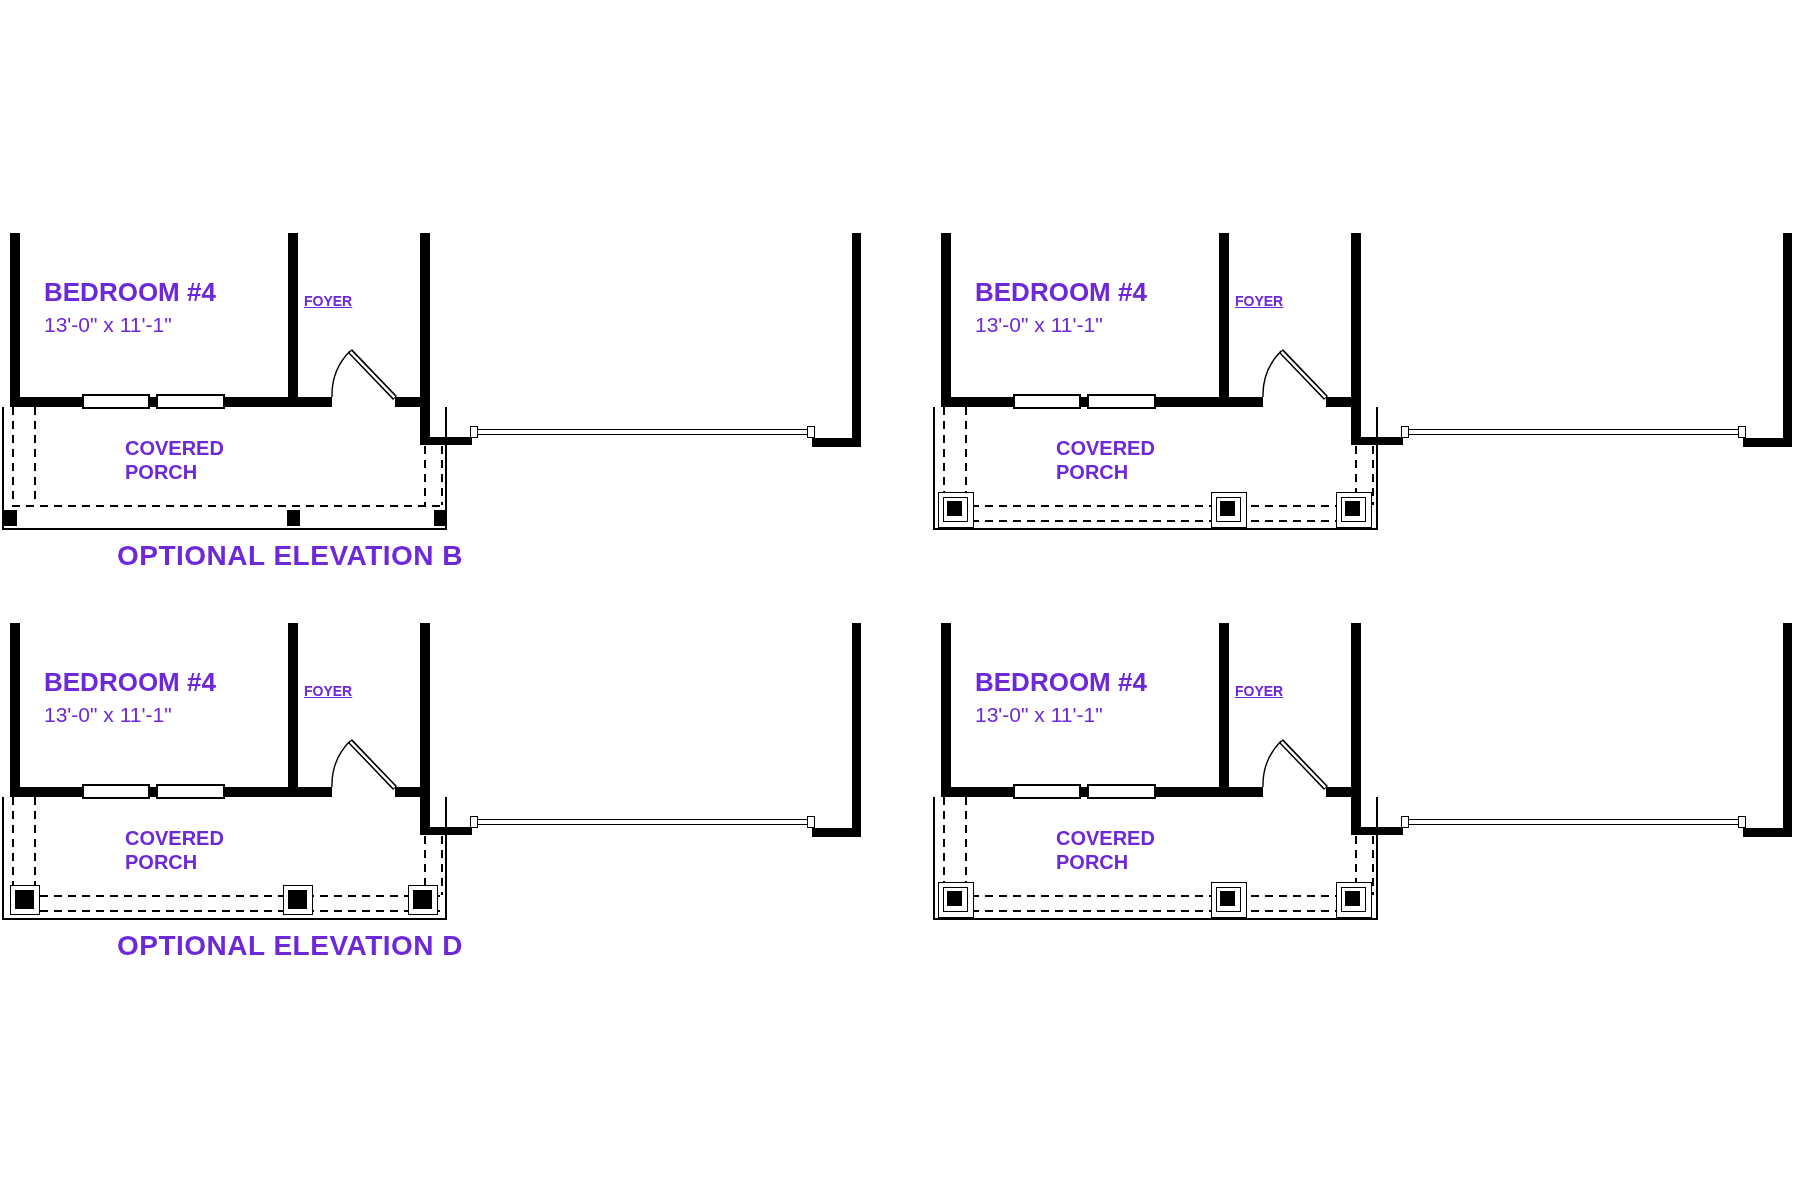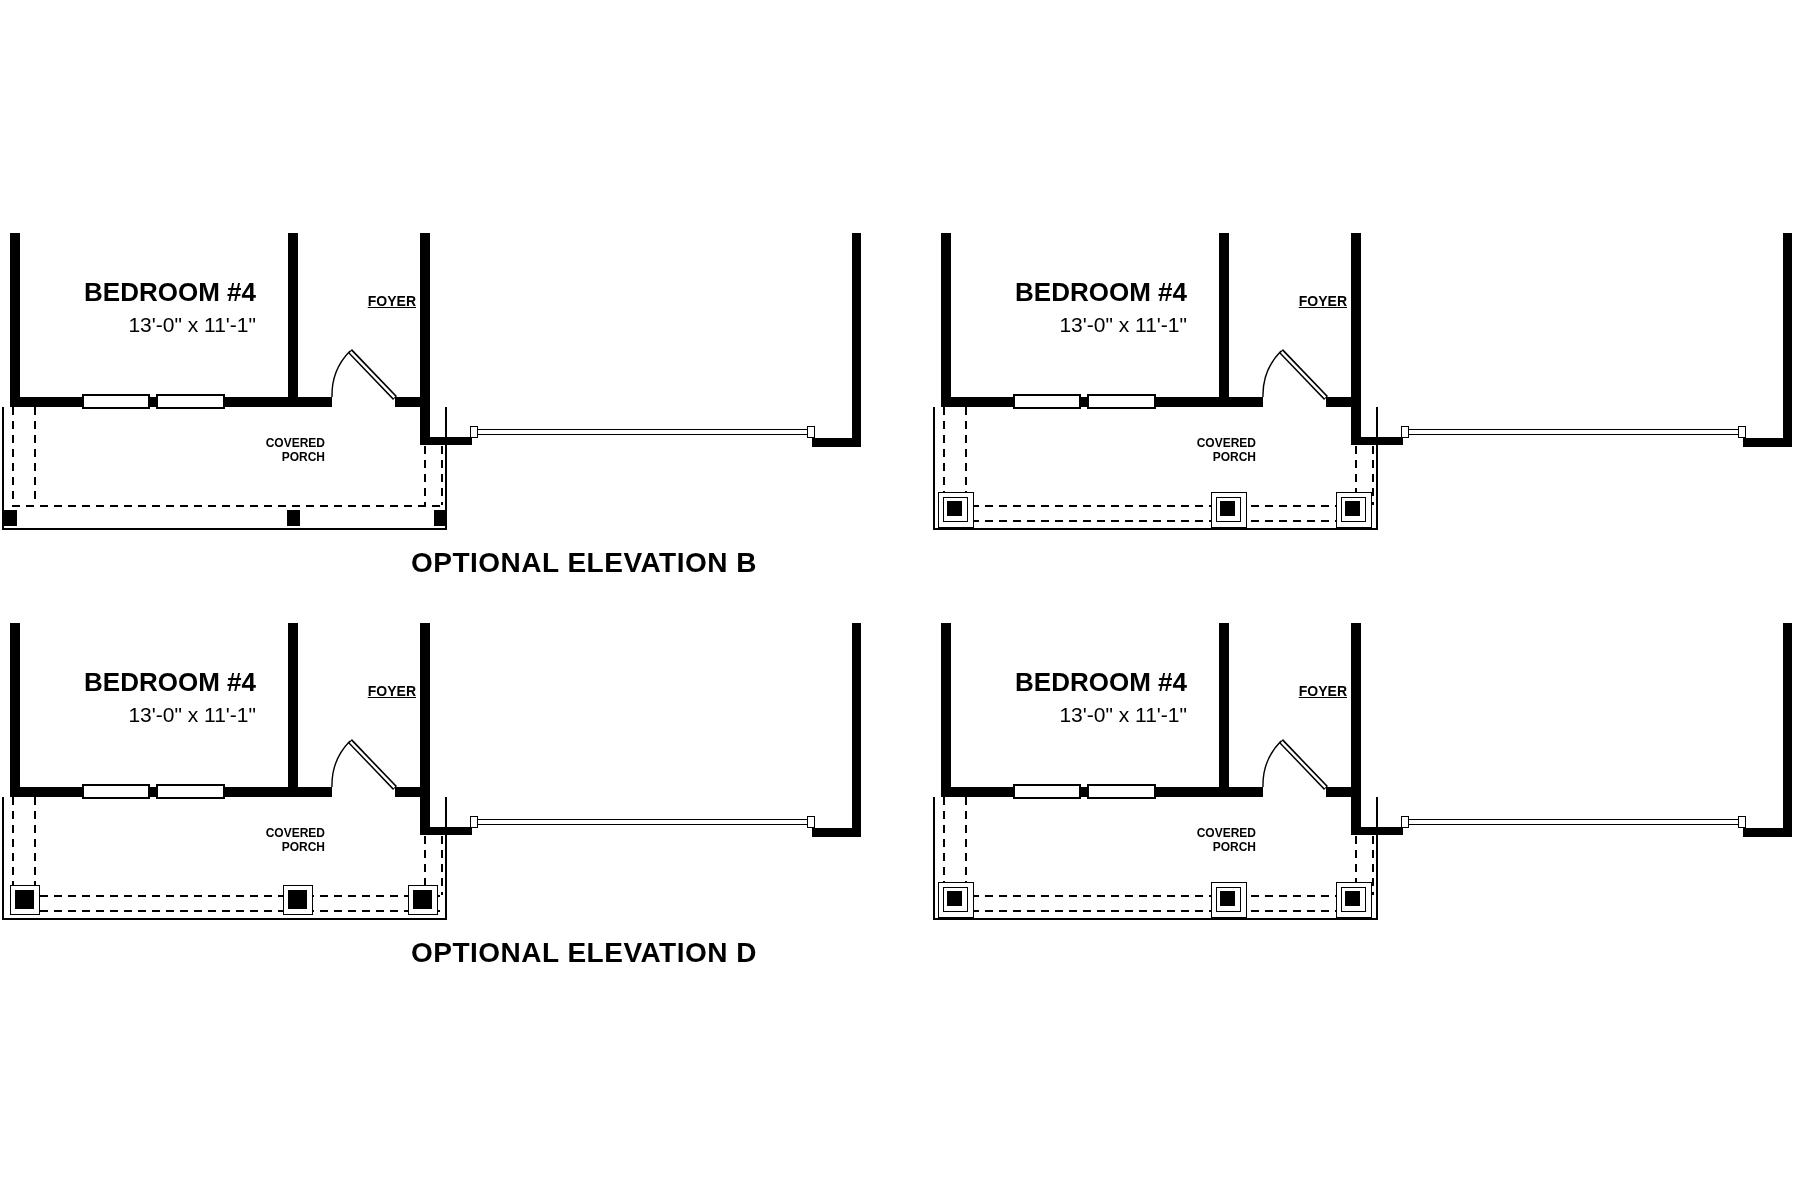--- a/index.html
+++ b/index.html
@@ -53,26 +53,26 @@
   .pt-1{left:3px;} .pt-2{left:276px;} .pt-3{left:401px;}
   .post-triple .mid{position:absolute;left:3.5px;top:3.5px;width:25px;height:25px;
       box-sizing:border-box;border:1.5px solid #000;background:#fff;}
   .post-triple .core{position:absolute;left:3.5px;top:3.5px;width:15px;height:15px;background:#000;}
   .post-double{position:absolute;top:262px;width:30px;height:30px;box-sizing:border-box;
       border:1.5px solid #000;background:#fff;}
   .pd-1{left:6px;} .pd-2{left:279px;} .pd-3{left:404px;}
   .post-double .core{position:absolute;left:3.5px;top:3.5px;width:19px;height:19px;background:#000;}
 
   
-  .lbl{position:absolute;text-align:right;color:#000000;white-space:nowrap;}
+  .lbl{position:absolute;text-align:left;color:#6d28d9;white-space:nowrap;}
   .bedroom-label{left:40px;top:44px;width:212px;font-size:26px;font-weight:bold;}
   .bedroom-dims{left:40px;top:80px;width:212px;font-size:21px;}
   .foyer-label{left:300px;top:60px;width:112px;font-size:14px;font-weight:bold;text-decoration:underline;}
-  .porch-label{left:121px;top:203px;width:200px;font-size:12px;font-weight:bold;line-height:1.2;}
-  .unit-title{left:113px;top:307px;width:640px;font-size:28px;font-weight:bold;letter-spacing:0.5px;margin-top:7px;}
+  .porch-label{left:121px;top:203px;width:200px;font-size:20px;font-weight:bold;line-height:1.2;}
+  .unit-title{left:113px;top:307px;width:640px;font-size:28px;font-weight:bold;letter-spacing:0.5px;}
 
   .door-svg{position:absolute;left:0;top:0;width:860px;height:350px;}
 </style>
 </head>
 <body>
 
 <div id="canvas">
 
   <div class="unit pos-b">
     <div class="wall wall-left"></div>

